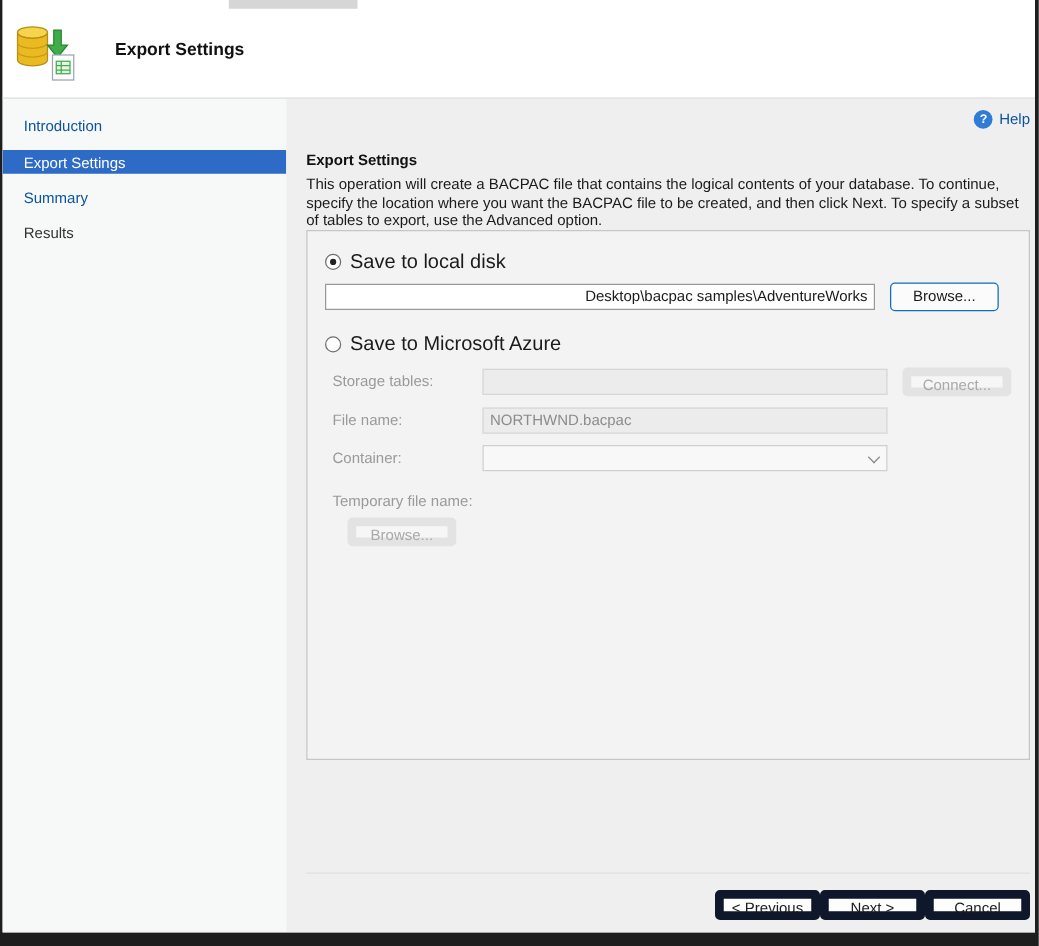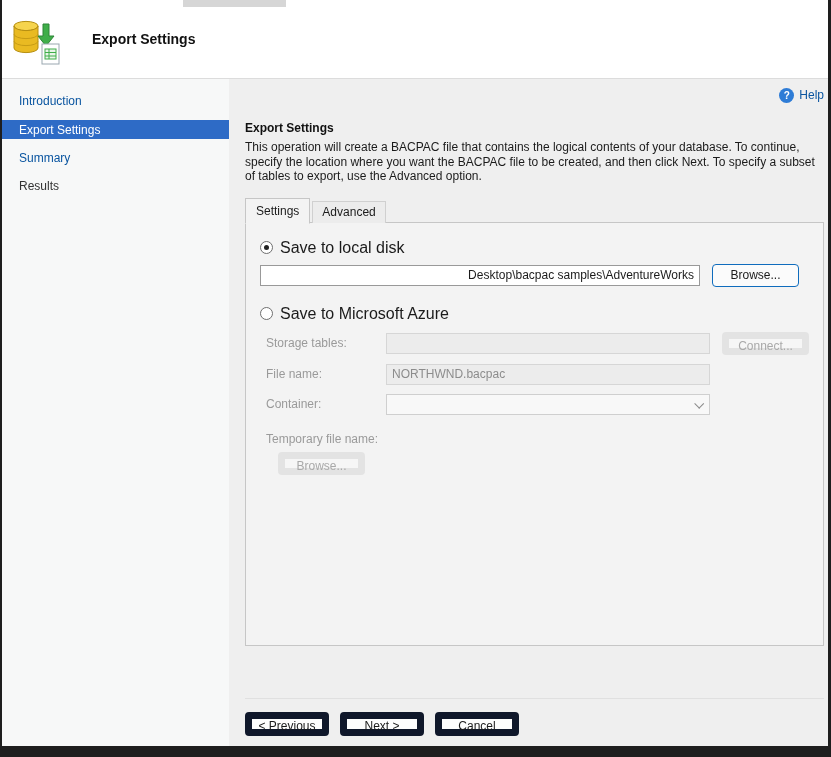--- a/index.html
+++ b/index.html
@@ -70,21 +70,21 @@
 
   .indented { margin: 9px 0 0 6px; }
   .dis-label { color: #9a9a9a; font-size: 12px; width: 120px; flex: none; }
   .indent-field { width: 324px; }
   .combo { width: 324px; height: 21px; border: 1px solid #cfcfcf; background: #f8f8f8; display: flex; align-items: center; justify-content: flex-end; padding-right: 7px; }
   .chevron { width: 7px; height: 7px; border-right: 1.5px solid #8a8a8a; border-bottom: 1.5px solid #8a8a8a; transform: rotate(45deg) translateY(-1px); }
   .temp-label { margin: 17px 0 0 6px; width: auto; }
   .temp-row { margin: 6px 0 0 6px; }
 
   
-  .footer { margin-top: auto; display: flex; gap: 11px; padding: 13px 0 10px; border-top: 1px solid #e0e0e0; }
+  .footer { margin-top: auto; display: flex; justify-content: flex-end; padding: 13px 0 10px; border-top: 1px solid #e0e0e0; }
   .footer .btn { width: 84px; height: 24px; }
 </style>
 </head>
 <body>
 
 <div class="frame">
   <div class="window">
 
 
     <div class="header">
@@ -116,24 +116,20 @@
       <div class="main">
 
         <div class="help-row">
           <span class="help-icon">?</span>
           <a class="help-link">Help</a>
         </div>
 
         <div class="content-heading">Export Settings</div>
         <div class="content-desc">This operation will create a BACPAC file that contains the logical contents of your database. To continue, specify the location where you want the BACPAC file to be created, and then click Next. To specify a subset of tables to export, use the Advanced option.</div>
 
-        <div class="tabs">
-          <div class="tab active">Settings</div>
-          <div class="tab">Advanced</div>
-        </div>
 
         <div class="panel">
 
           <div class="radio-row">
             <span class="radio checked"></span>
             <span class="radio-label">Save to local disk</span>
           </div>
 
           <div class="field-row local-path-row">
             <input class="text-input path-input" value="Desktop\bacpac samples\AdventureWorks" style="">

